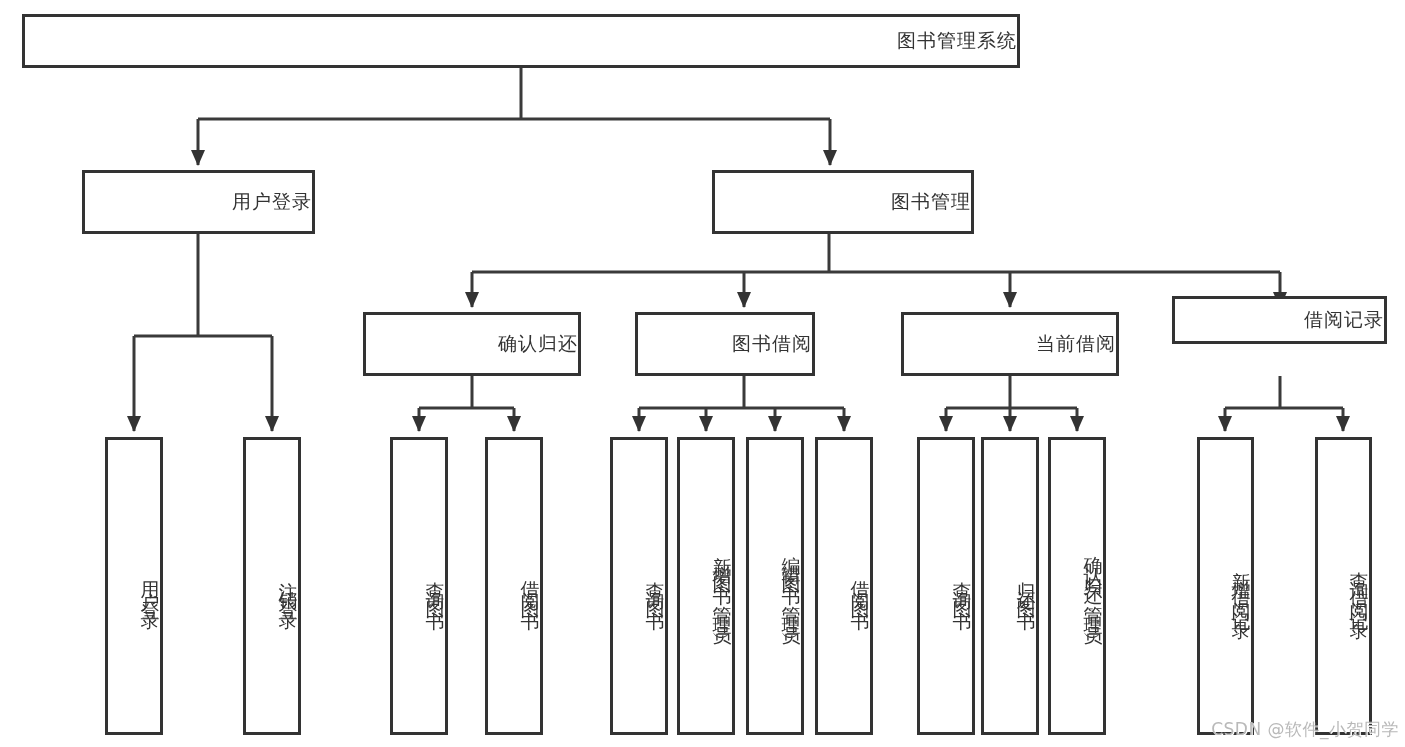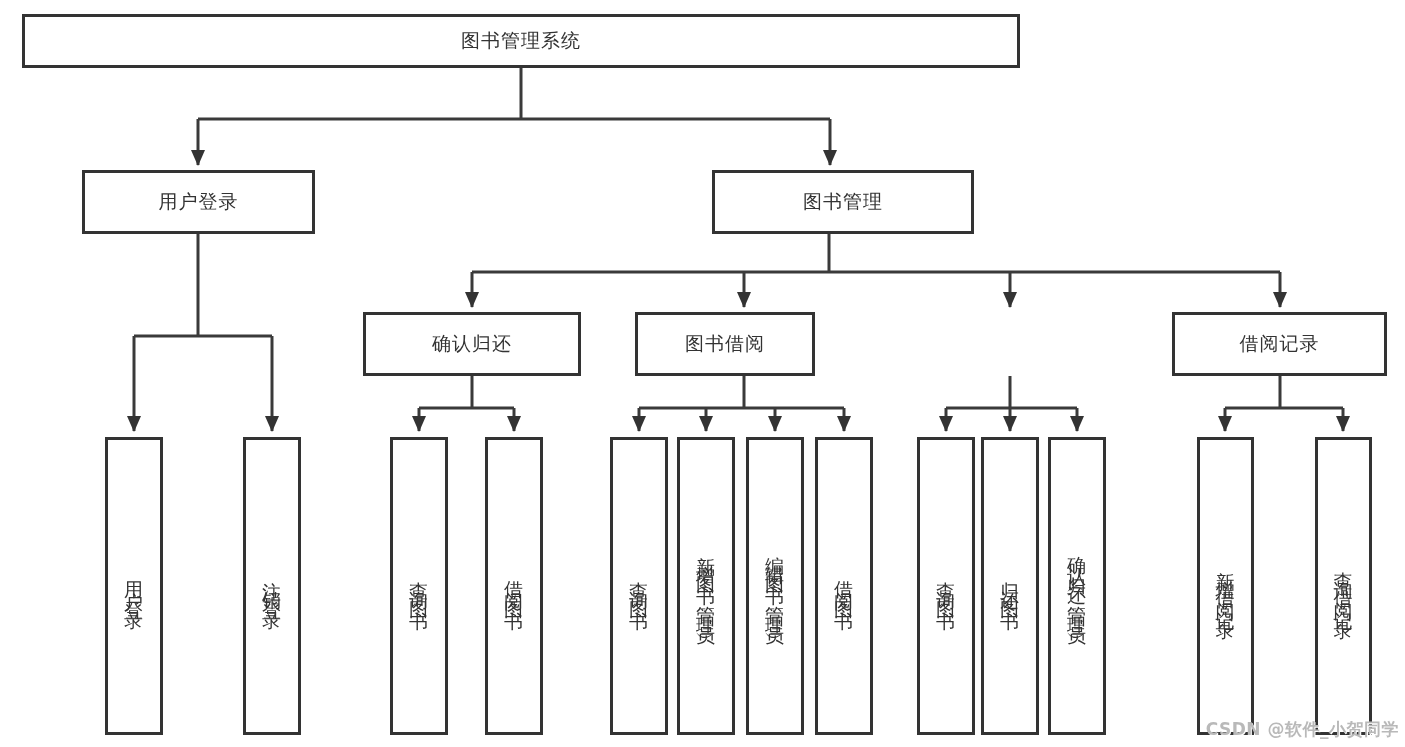--- a/index.html
+++ b/index.html
@@ -9,40 +9,39 @@
     background:#ffffff;
     font-family:"DejaVu Sans","Liberation Sans",sans-serif;
     overflow:hidden;
   }
   .connectors{position:absolute;left:0;top:0;width:1405px;height:747px;}
   .box{
     position:absolute;
     box-sizing:border-box;
     background:#ffffff;
     border:3px solid #333333;
-    display:flex;align-items:center;justify-content:center;
+    display:flex;align-items:center;justify-content:flex-end;
   }
   .box.h span{
     font-size:19px;color:#333333;letter-spacing:1px;white-space:nowrap;
   }
   .box.v span{
     writing-mode:vertical-lr;
     text-orientation:mixed;
     font-size:19px;color:#333333;
     letter-spacing:10px;line-height:1;
   }
   .watermark{
     position:absolute;
     right:6px;top:718px;
     font-size:17px;
     color:#b9b9b9;
     letter-spacing:0.5px;
     white-space:nowrap;
     text-shadow:1px 1px 0 #ffffff;
-    font-weight:bold;
   }
 </style>
 </head>
 <body>
 
 <div class="stage">
 
   <svg class="connectors" viewBox="0 0 1405 747" xmlns="http://www.w3.org/2000/svg">
     <defs>
       <marker id="ah" markerUnits="userSpaceOnUse" markerWidth="22" markerHeight="18" refX="15" refY="7" orient="auto">
@@ -96,21 +95,24 @@
   <div class="box h" style="left:712px;top:170px;width:262px;height:64px">
     <span>图书管理</span>
   </div>
 
   <div class="box h" style="left:363px;top:312px;width:218px;height:64px">
     <span>确认归还</span>
   </div>
   <div class="box h" style="left:635px;top:312px;width:180px;height:64px">
     <span>图书借阅</span>
   </div>
-  <div class="box h" style="left:1172px;top:312px;width:215px;height:64px">
+  <div class="box h" style="left:901px;top:312px;width:218px;height:64px">
+    <span>当前借阅</span>
+  </div>
+  <div class="box h" style="left:1172px;top:296px;width:215px;height:48px">
     <span>借阅记录</span>
   </div>
 
   <div class="box v" style="left:105px;top:437px;width:58px;height:298px">
     <span>用户登录</span>
   </div>
   <div class="box v" style="left:243px;top:437px;width:58px;height:298px">
     <span>注销登录</span>
   </div>
   <div class="box v" style="left:390px;top:437px;width:58px;height:298px">

